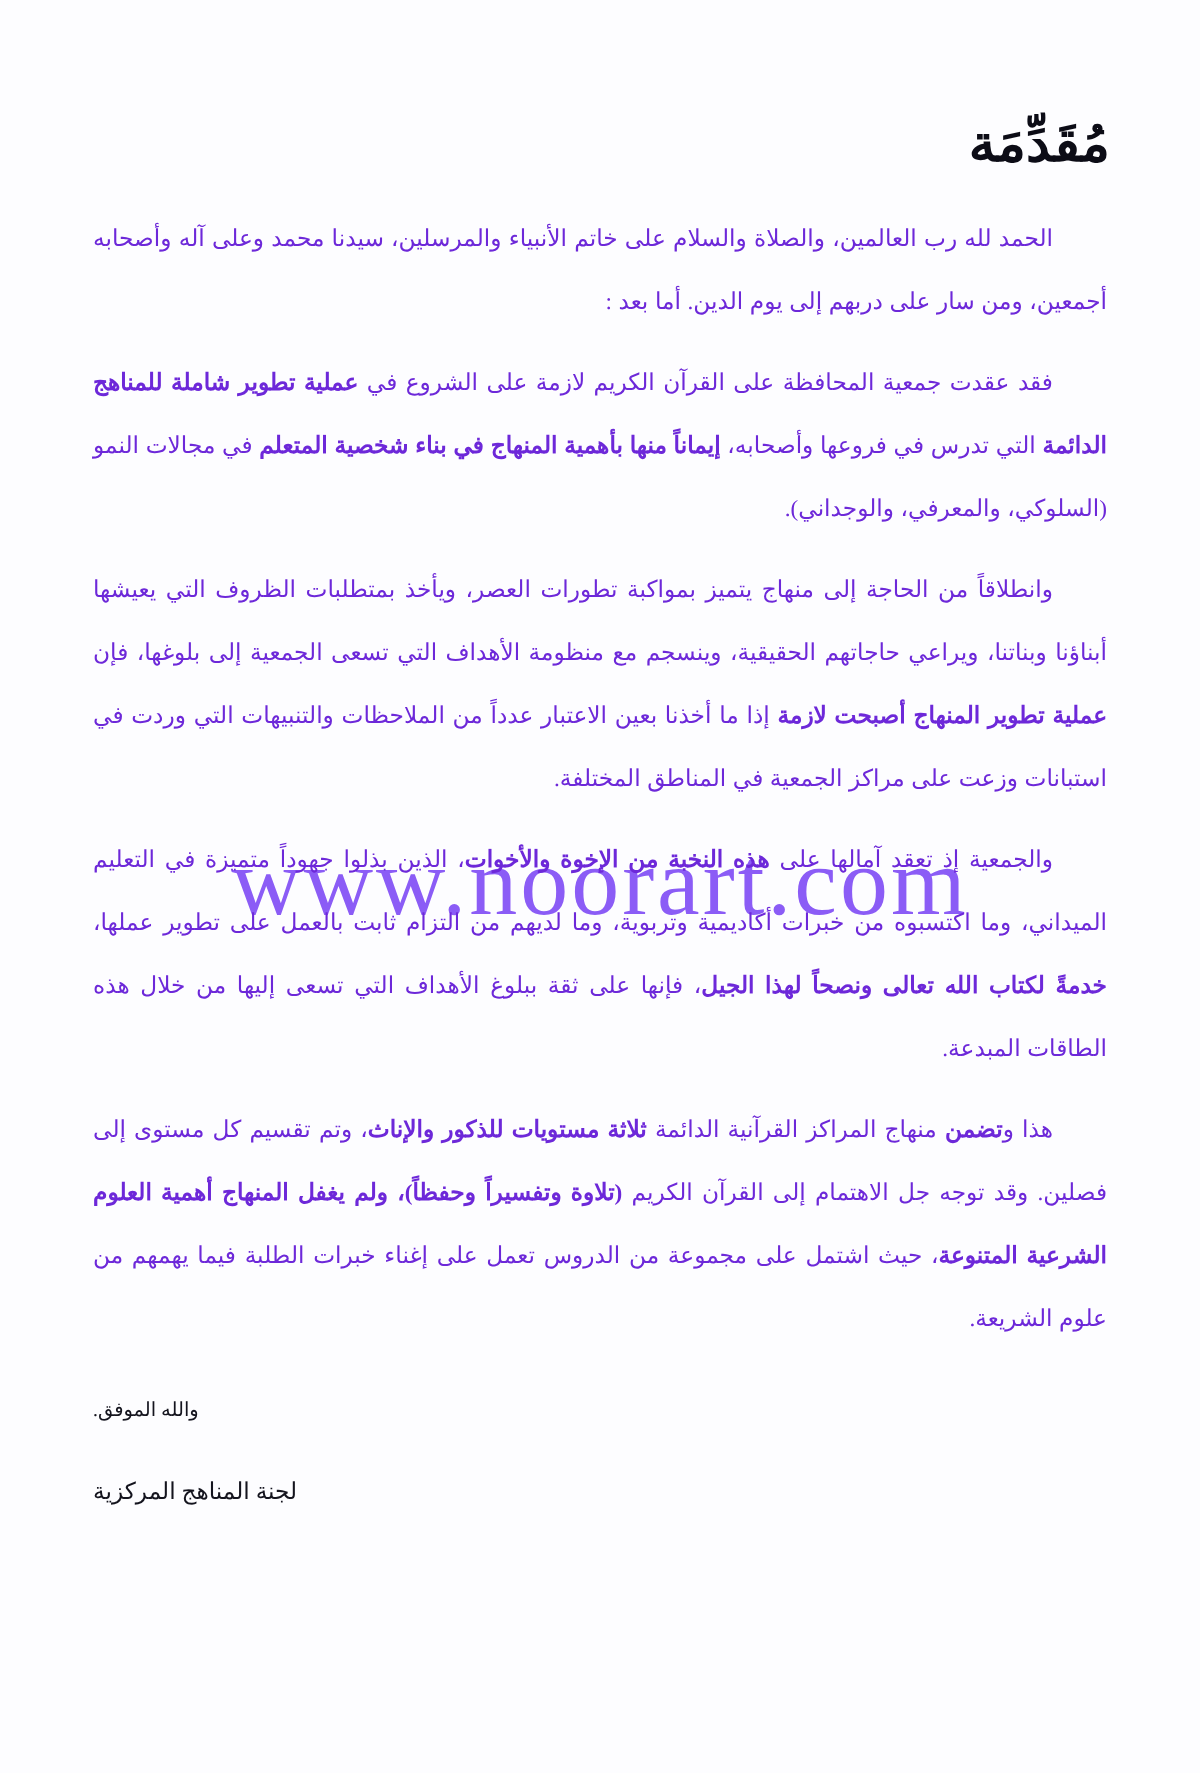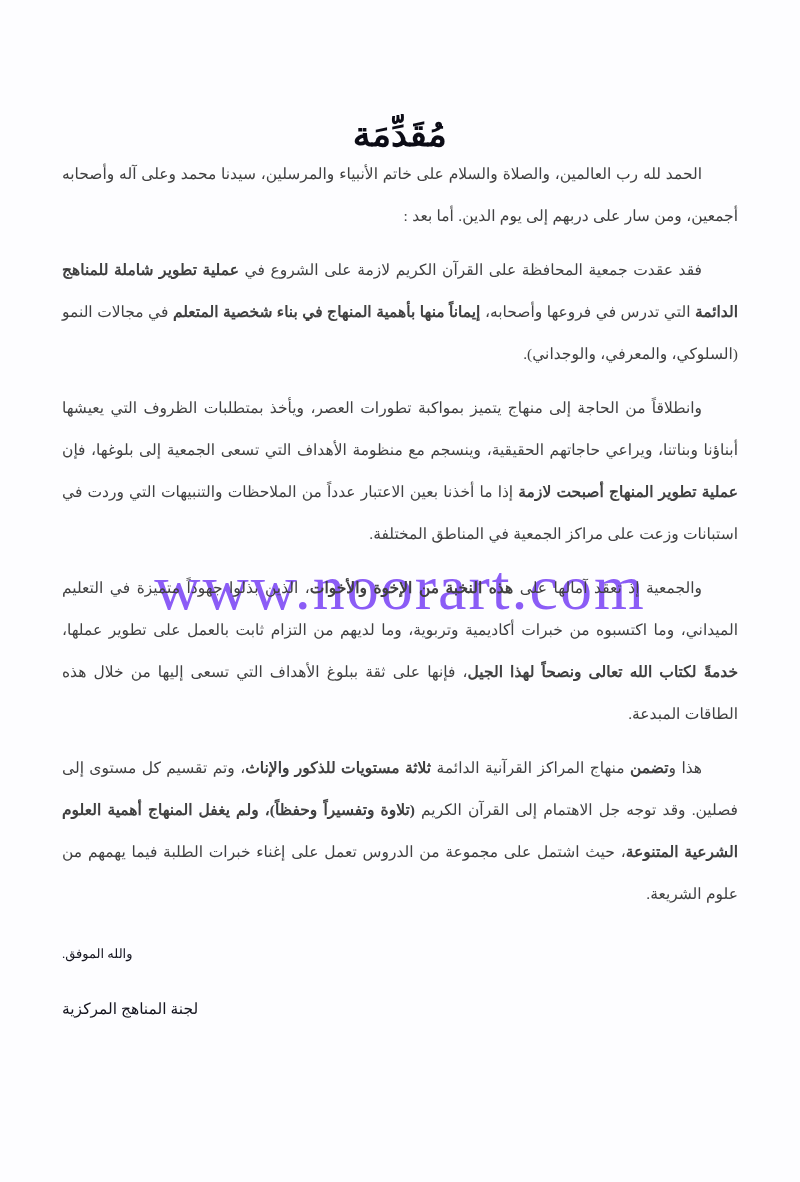--- a/index.html
+++ b/index.html
@@ -48,42 +48,43 @@
   #content {
     position: relative;
     z-index: 10;
     direction: rtl;
     text-align: justify;
     text-justify: inter-word;
   }
 
   
   #title-block {
-    padding-top: 116px;
-    text-align: center;
+    padding-top: 78px;
+    text-align: right;
+    margin-bottom: 24px;
   }
   #doc-title {
     display: inline-block;
     font-family: "DejaVu Serif", "Liberation Serif", serif;
     font-size: 34px;
     font-weight: 700;
     letter-spacing: 0;
     color: #0c0c16;
     line-height: 1.1;
     transform: scaleX(1.05);
   }
 
   
   p.para {
     margin: 0 0 6px 0;
     font-size: 15.5px;
     line-height: 42px;
     text-align: justify;
     text-justify: inter-word;
-    color: #404040;
+    color: #6d28d9;
     word-spacing: 0.5px;
   }
   p.para.indent { text-indent: 36px; }
 
   .b { font-weight: 700; }
 
   .gap-sm { height: 6px; }
 
   #closing {
     margin-top: 18px;

